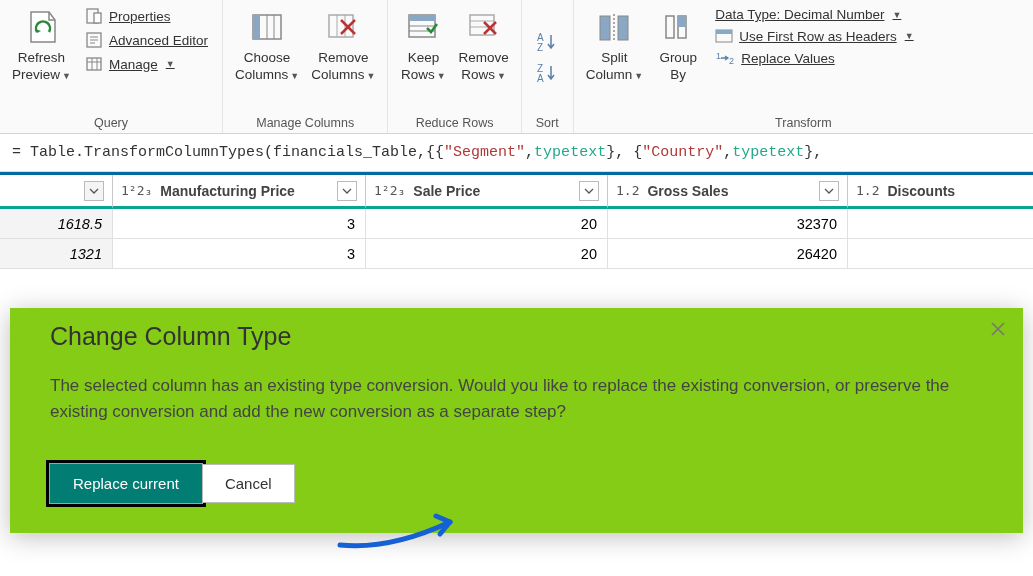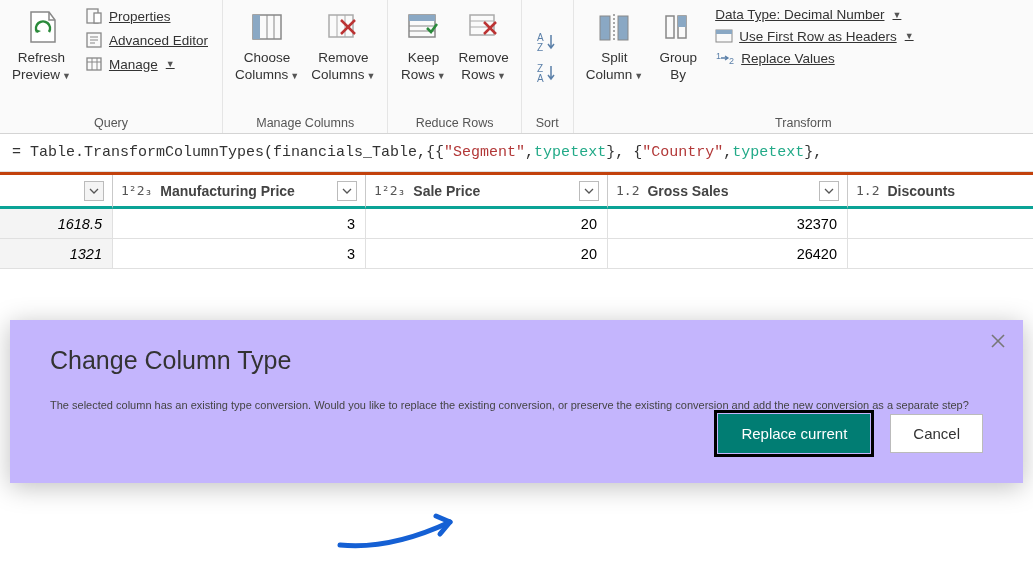--- a/index.html
+++ b/index.html
@@ -89,21 +89,21 @@
       padding: 10px 12px;
       border-bottom: 1px solid #e0e0e0;
       font-family: Consolas, "Courier New", monospace;
       font-size: 15px;
       color: #333;
     }
     .formula-bar .kw { color: #2a8; }
     .formula-bar .str { color: #b23838; }
     
     .table-wrap {
-      border-top: 3px solid #c2410c;
+      border-top: 3px solid #0369a1;
     }
     .tbl-head {
       display: flex;
       height: 34px;
     }
     .tbl-head .th {
       display: flex;
       align-items: center;
       border-right: 1px solid #c9c9c9;
       border-bottom: 3px solid #0aa396;
@@ -157,48 +157,49 @@
     }
     .w1 { width: 113px; }
     .w2 { width: 253px; }
     .w3 { width: 242px; }
     .w4 { width: 240px; }
     .w5 { width: 185px; }
     
     .dialog {
       position: absolute;
       left: 10px;
-      top: 320px;
+      top: 308px;
       width: 1013px;
-      background: #c4b5fd;
+      background: #84cc16;
       box-shadow: 0 4px 24px rgba(0,0,0,0.25);
-      padding: 26px 40px 30px 40px;
+      padding: 14px 40px 30px 40px;
     }
     .dialog-close {
       position: absolute;
       top: 12px;
       right: 16px;
       cursor: pointer;
       color: #666;
     }
     .dialog h2 {
       font-size: 25px;
       font-weight: 400;
       color: #333;
       margin-bottom: 22px;
     }
     .dialog p {
-      font-size: 11px;
+      font-size: 17px;
       line-height: 1.55;
       color: #444;
+      margin-bottom: 38px;
     }
     .dialog-buttons {
       display: flex;
-      justify-content: flex-end;
-      gap: 20px;
+      justify-content: flex-start;
+      gap: 0;
     }
     .btn {
       padding: 10px 22px;
       font-size: 15px;
       border: 1px solid #bbb;
       background: #fff;
       color: #333;
       cursor: pointer;
     }
     .btn.primary {

